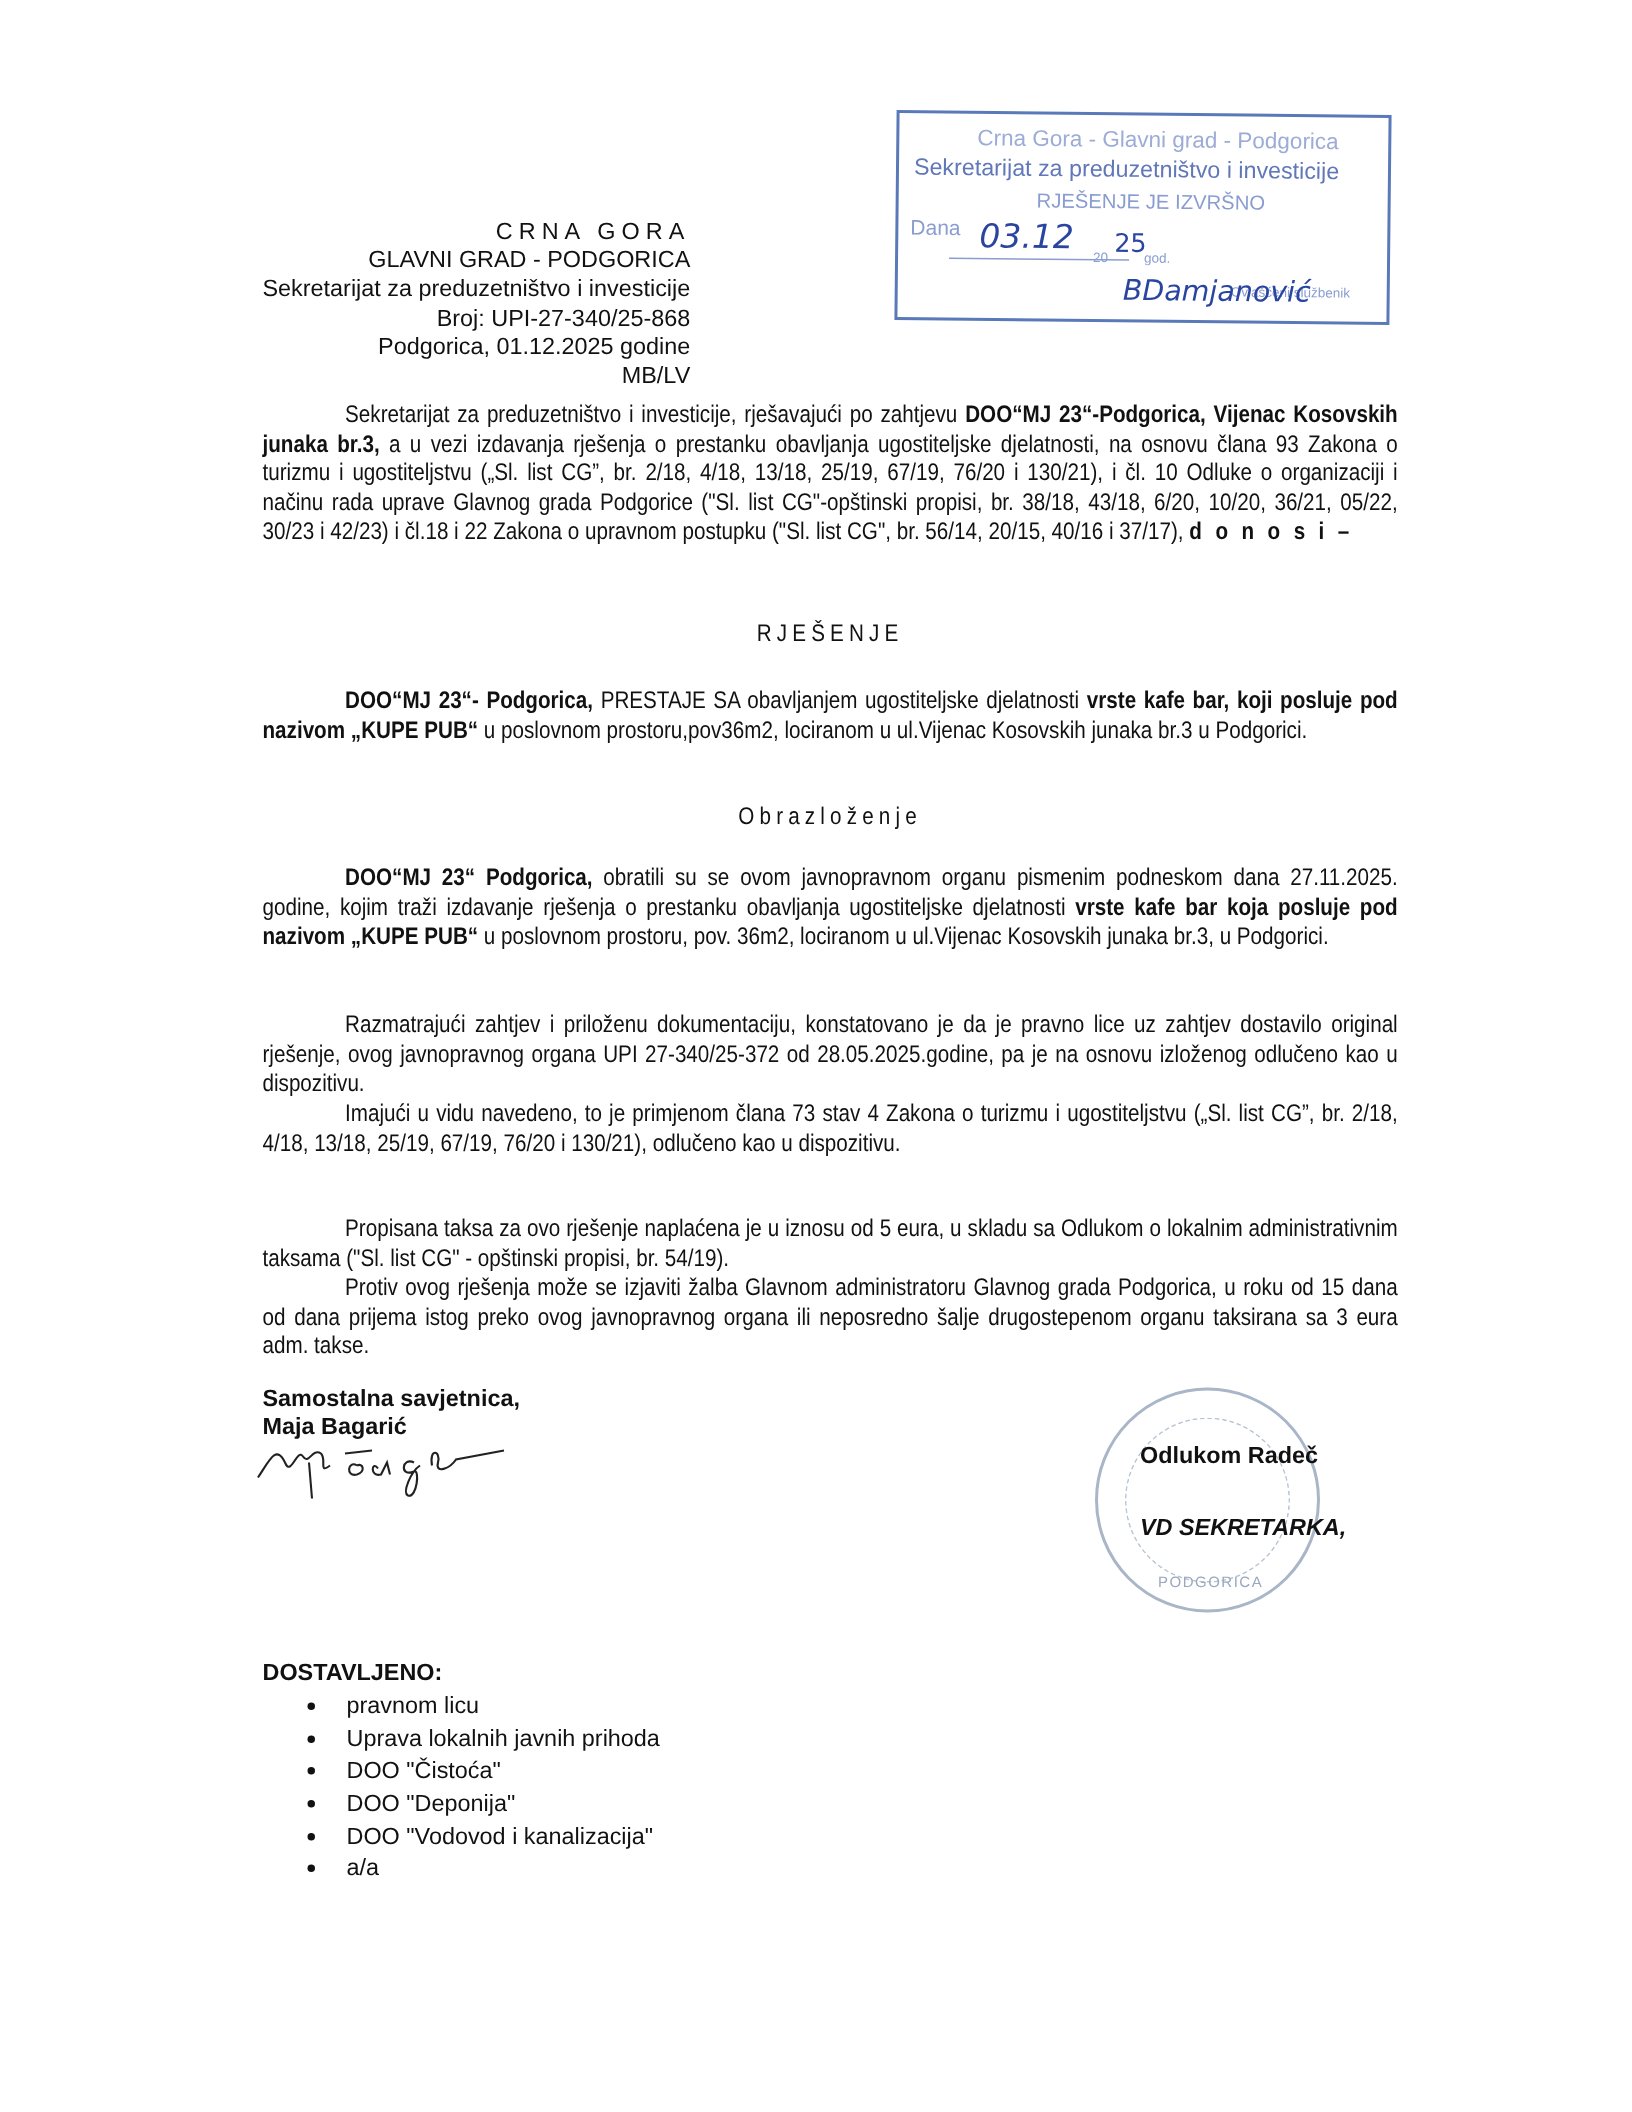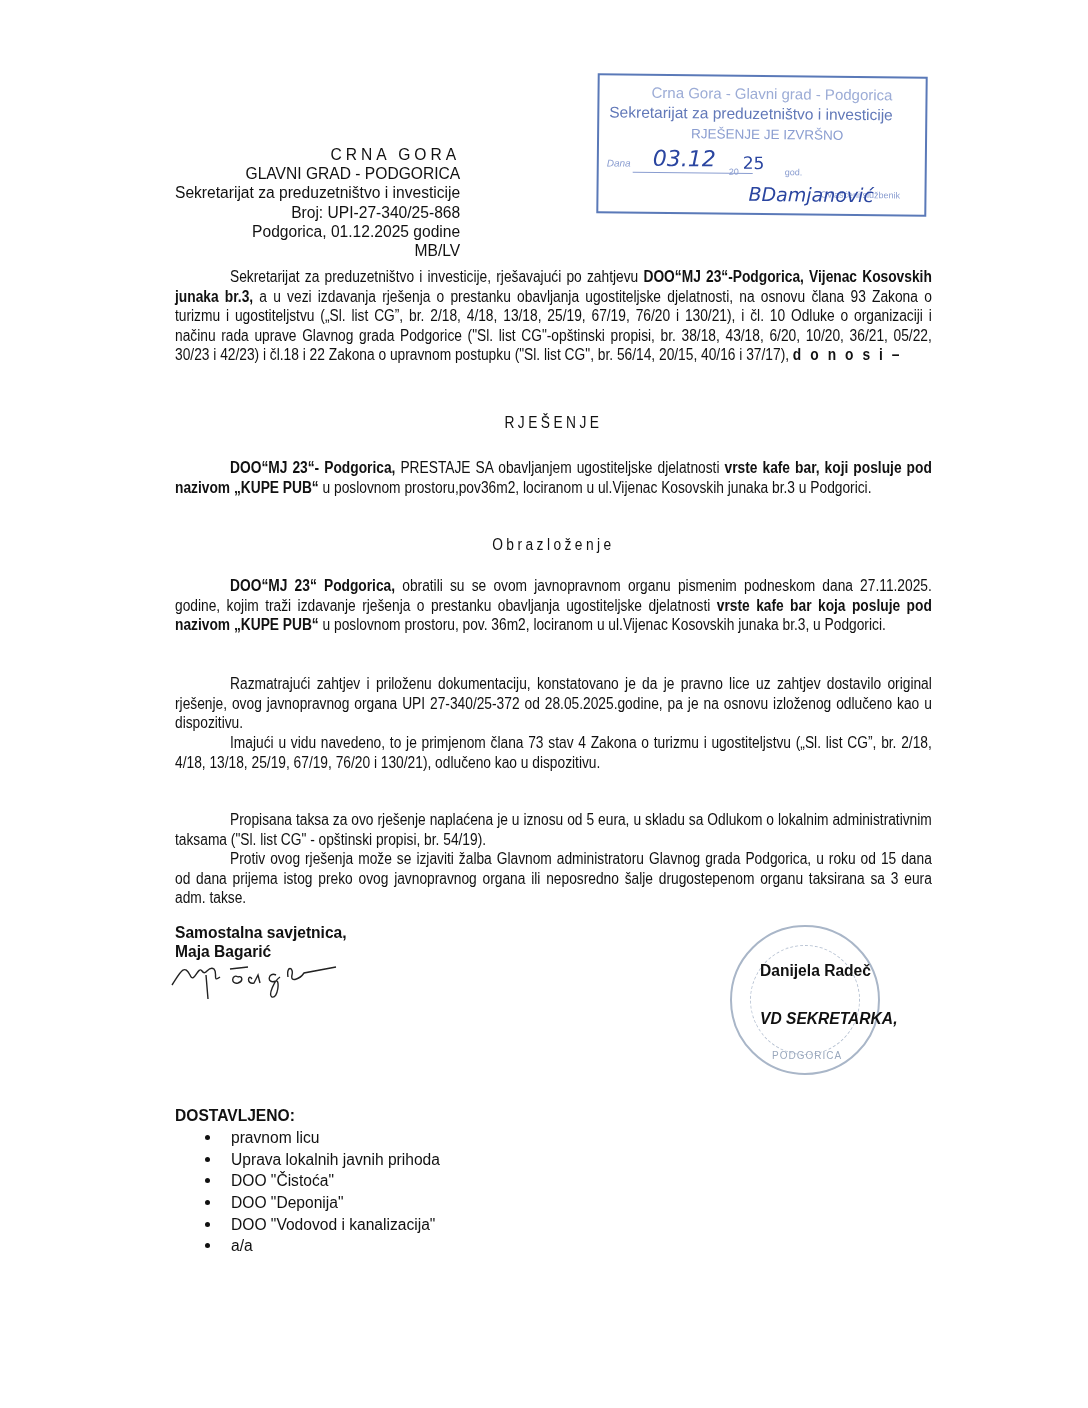--- a/index.html
+++ b/index.html
@@ -13,21 +13,21 @@
   .indent { text-indent:64px; }
   .b { font-weight:bold; }
   .spaced { letter-spacing:4px; }
   .center { text-align:center; }
   
   .stamp { left:597px; top:75px; width:326px; height:136px; border:2px solid #5a79b8;
            color:#6f88c2; transform:rotate(0.6deg); }
   .stamp .l1 { position:absolute; left:52px; top:8px; font-size:15px; color:#9cacd6; }
   .stamp .l2 { position:absolute; left:10px; top:28px; font-size:15.5px; color:#6178b8; }
   .stamp .l3 { position:absolute; left:92px; top:50px; font-size:13.5px; color:#8a9dd0; }
-  .stamp .dana { position:absolute; left:8px; top:82px; font-size:10px; color:#8a9dd0;font-style:italic; }
+  .stamp .dana { position:absolute; left:8px; top:68px; font-size:14px; color:#8a9dd0; }
   .stamp .line { position:absolute; left:34px; top:96px; width:120px; border-bottom:1px solid #8a9dd0; }
   .stamp .hand { position:absolute; font-family:"DejaVu Sans", sans-serif; color:#2a45a0; }
   .stamp .off { position:absolute; left:208px; top:113px; font-size:9px; color:#8a9dd0; }
   .round-stamp { left:730px; top:925px; width:150px; height:150px; border-radius:50%;
                  border:2px solid #a9b6c8; box-sizing:border-box; }
   .round-stamp .inner { position:absolute; left:18px; top:18px; right:18px; bottom:18px;
                  border-radius:50%; border:1px dashed #b8c3d3; }
   .round-stamp .bottomtxt { position:absolute; left:40px; bottom:12px; font-size:10px; color:#9aa8bd; letter-spacing:1px; }
   ul.dist { list-style:none; margin:4px; padding:0; }
   ul.dist li { position:relative; padding-left:32px; font-size:15.6px; line-height:21.6px; }
@@ -38,21 +38,21 @@
 
 <div class="abs stamp">
   <div class="l1">Crna Gora - Glavni grad - Podgorica</div>
   <div class="l2">Sekretarijat za preduzetništvo i investicije</div>
   <div class="l3">RJEŠENJE JE IZVRŠNO</div>
   <div class="dana">Dana</div>
   <div class="line"></div>
   <div class="hand" style="left:54px;top:70px;font-size:22px;font-style:italic;">03.12</div>
   <div class="abs" style="left:130px;top:90px;font-size:9px;color:#8a9dd0;">20</div>
   <div class="hand" style="left:144px;top:76px;font-size:17px;">25</div>
-  <div class="abs" style="left:164px;top:90px;font-size:9px;color:#8a9dd0;margin-left:22px;">god.</div>
+  <div class="abs" style="left:164px;top:90px;font-size:9px;color:#8a9dd0;">god.</div>
   <div class="off" style="top:112px;left:205px;padding-left:17px;">Ovlašćeni službenik</div>
   <div class="hand" style="left:150px;top:106px;font-size:19px;font-style:italic;">BDamjanović</div>
 </div>
 
 <div class="abs txt" style="left:175px;top:145px;text-align:right;">
   <div class="spaced">CRNA GORA</div>
   <div>GLAVNI GRAD - PODGORICA</div>
   <div>Sekretarijat za  preduzetništvo i investicije</div>
   <div>Broj: UPI-27-340/25-868</div>
   <div>Podgorica, 01.12.2025 godine</div>
@@ -87,21 +87,21 @@
 <svg class="abs" style="left:168px;top:955px;" width="180" height="50">
   <path d="M4 30 C12 18, 16 8, 22 20 C26 30, 30 10, 34 16 C38 22, 40 10, 46 14 C50 18, 44 28, 52 22 M38 20 L40 44 M62 14 L80 12 M70 22 C64 18, 62 30, 70 28 C76 26, 74 20, 70 22 M84 24 C80 18, 78 30, 86 28 L90 20 L92 28 M108 20 C100 16, 98 30, 108 26 C112 24, 110 44, 104 42 C100 40, 106 26, 112 22 M120 22 C118 10, 126 12, 124 20 C122 28, 132 24, 136 18 L168 12" stroke="#222" stroke-width="1.4" fill="none"></path>
 </svg>
 
 <div class="abs round-stamp">
   <div class="inner"></div>
   <div class="bottomtxt">PODGORICA</div>
 </div>
 
 <div class="abs txt b" style="left:760px;top:961px;">
-  <div>Danijela Radeč</div>
+  <div>Odlukom Radeč</div>
   <div style="margin-top:29px;font-style:italic;">VD SEKRETARKA,</div>
 </div>
 
 <div class="abs txt" style="left:175px;top:1106px;">
   <div class="b">DOSTAVLJENO:</div>
   <ul class="dist" style="margin-left:24px;margin-top:2px;">
     <li>pravnom licu</li>
     <li>Uprava lokalnih javnih prihoda</li>
     <li>DOO "Čistoća"</li>
     <li>DOO "Deponija"</li>

